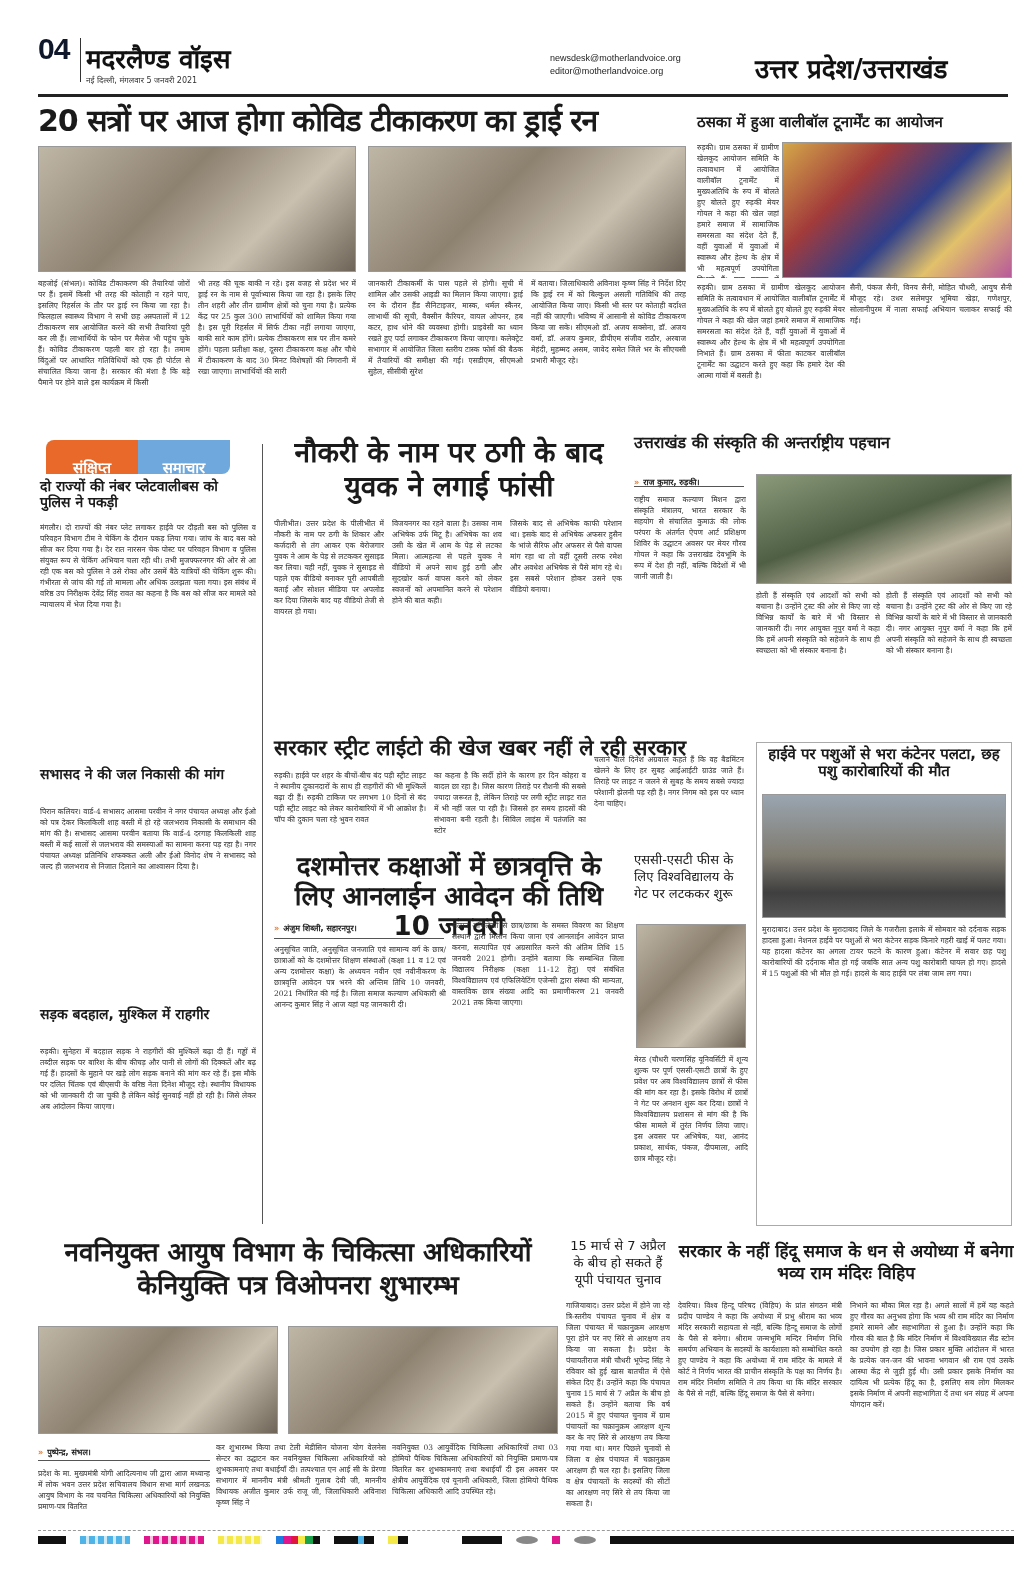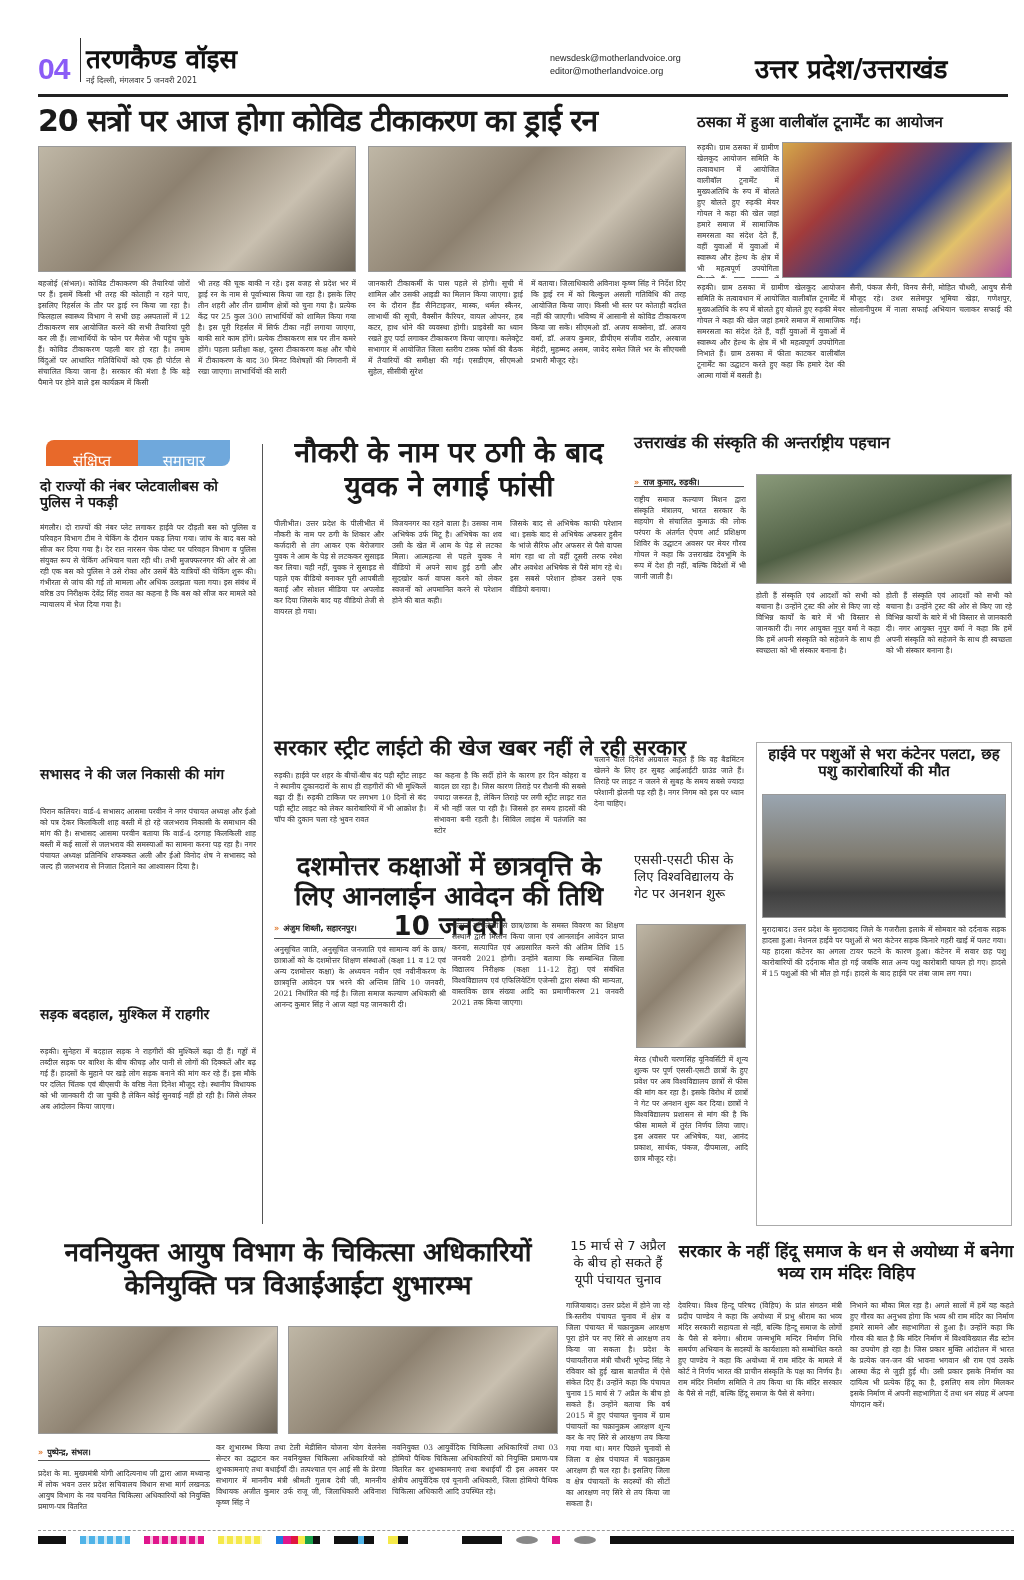--- a/index.html
+++ b/index.html
@@ -1,43 +1,43 @@
 <!DOCTYPE html>
 <html><head>
 <meta charset="utf-8">
 <style>
 *{box-sizing:border-box;margin:0;padding:0}
 body{width:1024px;height:1580px;background:#fff;font-family:"DejaVu Sans",sans-serif;color:#222;position:relative;overflow:hidden}
 .abs{position:absolute}
-.masthead-num{left:38px;top:52px;font-size:30px;font-weight:bold;color:#8b5cf6;font-family:"Liberation Sans",sans-serif;letter-spacing:-1px}
+.masthead-num{left:38px;top:32px;font-size:30px;font-weight:bold;color:#0f172a;font-family:"Liberation Sans",sans-serif;letter-spacing:-1px}
 .masthead-sep{left:80px;top:38px;width:1px;height:44px;background:#333}
 .masthead-title{left:86px;top:40px;font-size:26px;font-weight:bold;color:#111}
 .masthead-date{left:86px;top:74px;font-size:8px;color:#333}
 .emails{left:550px;top:52px;font-size:9px;line-height:13px;color:#222;font-family:"Liberation Sans",sans-serif}
 .section-title{left:755px;top:50px;font-size:26px;font-weight:bold;color:#111}
 .rule{left:38px;top:94px;width:970px;height:3px;background:#222}
 .headline{font-weight:bold;color:#1a1a1a;line-height:1.15}
 .text{font-size:7.5px;line-height:11px;color:#333;text-align:justify;font-family:"DejaVu Serif",serif}
 .photo{background:linear-gradient(135deg,#bfb7a6,#8d8170 40%,#c9c0b0 70%,#6e6558);border:1px solid #999}
 .photo.green{background:linear-gradient(160deg,#8a9a7a,#4f5f44 45%,#b7b09a 70%,#6b6052)}
 .photo.colorful{background:linear-gradient(135deg,#d4a74a,#a23b3b 30%,#2f3f8a 55%,#e2c16a 75%,#b85a9a)}
 .photo.street{background:linear-gradient(180deg,#9aa5b0,#7f7b70 50%,#3f3f3f 80%,#555)}
 .vline{width:1px;background:#555}
 .hline{height:1px;background:#555}
-.badge{display:inline-block;font-weight:normal;font-size:15px;color:#fff;padding:10px 12px}
+.badge{display:inline-block;font-weight:bold;font-size:15px;color:#fff;padding:17px 12px}
 .byline{font-size:8px;font-weight:bold;color:#222}
 .byline .arrow{color:#e07a2f;margin-right:4px}
 .colorbar{height:8px}
 </style>
 </head>
 <body>
 
 <div class="abs masthead-num">04</div>
 <div class="abs masthead-sep"></div>
-<div class="abs masthead-title">तरणकैण्ड वॉइस</div>
+<div class="abs masthead-title">मदरलैण्ड वॉइस</div>
 <div class="abs masthead-date">नई दिल्ली, मंगलवार 5 जनवरी 2021</div>
 <div class="abs emails">
   <div>newsdesk@motherlandvoice.org</div>
   <div>editor@motherlandvoice.org</div>
 </div>
 <div class="abs section-title">उत्तर प्रदेश/उत्तराखंड</div>
 <div class="abs rule"></div>
 
 <div class="abs headline" style="left:38px;top:104px;width:650px;font-size:30px;letter-spacing:-1px">20 सत्रों पर आज होगा कोविड टीकाकरण का ड्राई रन</div>
 <div class="abs photo" style="left:38px;top:146px;width:318px;height:126px"></div>
@@ -90,25 +90,25 @@
 <div class="abs headline" style="left:762px;top:746px;width:244px;font-size:15px;text-align:center">हाईवे पर पशुओं से भरा कंटेनर पलटा, छह पशु कारोबारियों की मौत</div>
 <div class="abs photo street" style="left:762px;top:794px;width:244px;height:124px"></div>
 <div class="abs text" style="left:762px;top:924px;width:244px;height:296px;overflow:hidden">मुरादाबाद। उत्तर प्रदेश के मुरादाबाद जिले के गजरौला इलाके में सोमवार को दर्दनाक सड़क हादसा हुआ। नेशनल हाईवे पर पशुओं से भरा कंटेनर सड़क किनारे गहरी खाई में पलट गया। यह हादसा कंटेनर का अगला टायर फटने के कारण हुआ। कंटेनर में सवार छह पशु कारोबारियों की दर्दनाक मौत हो गई जबकि सात अन्य पशु कारोबारी घायल हो गए। हादसे में 15 पशुओं की भी मौत हो गई। हादसे के बाद हाईवे पर लंबा जाम लग गया।</div>
 
 <div class="abs headline" style="left:274px;top:852px;width:350px;font-size:26px;text-align:center">दशमोत्तर कक्षाओं में छात्रवृत्ति के लिए आनलाईन आवेदन  की तिथि 10 जनवरी</div>
 <div class="abs byline" style="left:274px;top:922px"><span class="arrow">»</span><span>अंजुम शिब्ली, सहारनपुर।</span></div>
 <div class="abs hline" style="left:274px;top:938px;width:170px"></div>
 <div class="abs text" style="left:274px;top:944px;width:172px;height:280px;overflow:hidden">अनुसूचित जाति, अनुसूचित जनजाति एवं सामान्य वर्ग के छात्र/छात्राओं को के दशमोत्तर शिक्षण संस्थाओं (कक्षा 11 व 12 एवं अन्य दशमोत्तर कक्षा) के अध्ययन नवीन एवं नवीनीकरण के छात्रवृत्ति आवेदन पत्र भरने की अन्तिम तिथि 10 जनवरी, 2021 निर्धारित की गई है। जिला समाज कल्याण अधिकारी श्री आनन्द कुमार सिंह ने आज यहां यह जानकारी दी।</div>
 <div class="abs text" style="left:452px;top:920px;width:172px;height:304px;overflow:hidden">संलग्न अभिलेखों से छात्र/छात्रा के समस्त विवरण का शिक्षण संस्थान द्वारा मिलान किया जाना एवं आनलाईन आवेदन प्राप्त करना, सत्यापित एवं अग्रसारित करने की अंतिम तिथि 15 जनवरी 2021 होगी। उन्होंने बताया कि सम्बन्धित जिला विद्यालय निरीक्षक (कक्षा 11-12 हेतु) एवं संबंधित विश्वविद्यालय एवं एफिलियेटिंग एजेन्सी द्वारा संस्था की मान्यता, वास्तविक छात्र संख्या आदि का प्रमाणीकरण 21 जनवरी 2021 तक किया जाएगा।</div>
 
-<div class="abs headline" style="left:634px;top:852px;width:114px;font-size:13px;font-weight:normal;line-height:1.3">एससी-एसटी फीस के लिए विश्वविद्यालय के गेट पर अनशन शुरू</div>
+<div class="abs headline" style="left:634px;top:852px;width:114px;font-size:13px;font-weight:normal;line-height:1.3">एससी-एसटी फीस के लिए विश्वविद्यालय के गेट पर लटककर शुरू</div>
 <div class="abs photo" style="left:636px;top:924px;width:110px;height:124px"></div>
 <div class="abs text" style="left:634px;top:1054px;width:114px;height:170px;overflow:hidden">मेरठ (चौधरी चरणसिंह यूनिवर्सिटी में शून्य शुल्क पर पूर्ण एससी-एसटी छात्रों के हुए प्रवेश पर अब विश्वविद्यालय छात्रों से फीस की मांग कर रहा है। इसके विरोध में छात्रों ने गेट पर अनशन शुरू कर दिया। छात्रों ने विश्वविद्यालय प्रशासन से मांग की है कि फीस मामले में तुरंत निर्णय लिया जाए। इस अवसर पर अभिषेक, यश, आनंद प्रकाश, सार्थक, पंकज, दीपमाला, आदि छात्र मौजूद रहे।</div>
 
-<div class="abs headline" style="left:38px;top:1236px;width:520px;font-size:26px;text-align:center;line-height:1.25">नवनियुक्त आयुष विभाग के चिकित्सा अधिकारियों केनियुक्ति पत्र विआईआईटा शुभारम्भ</div>
+<div class="abs headline" style="left:38px;top:1236px;width:520px;font-size:26px;text-align:center;line-height:1.25">नवनियुक्त आयुष विभाग के चिकित्सा अधिकारियों केनियुक्ति पत्र विओपनरा शुभारम्भ</div>
 <div class="abs photo" style="left:38px;top:1326px;width:240px;height:108px"></div>
 <div class="abs photo" style="left:288px;top:1326px;width:270px;height:108px"></div>
 <div class="abs byline" style="left:38px;top:1446px"><span class="arrow">»</span><span>पुष्पेन्द्र, संभल।</span></div>
 <div class="abs hline" style="left:38px;top:1460px;width:172px"></div>
 <div class="abs text" style="left:38px;top:1468px;width:172px;height:56px;overflow:hidden">प्रदेश के मा. मुख्यमंत्री योगी आदित्यनाथ जी द्वारा आज मध्यान्ह में लोक भवन उत्तर प्रदेश सचिवालय विधान सभा मार्ग लखनऊ आयुष विभाग के नव चयनित चिकित्सा अधिकारियों को नियुक्ति प्रमाण-पत्र वितरित</div>
 <div class="abs text" style="left:216px;top:1442px;width:170px;height:82px;overflow:hidden">कर शुभारम्भ किया तथा टेली मेडीसिन योजना योग वेलनेस सेन्टर का उद्घाटन कर नवनियुक्त चिकित्सा अधिकारियों को शुभकामनाएं तथा बधाईयाँ दी। तत्पश्चात एन आई सी के प्रेरणा सभागार में माननीय मंत्री श्रीमती गुलाब देवी जी, माननीय विधायक अजीत कुमार उर्फ राजू जी, जिलाधिकारी अविनाश कृष्ण सिंह ने</div>
 <div class="abs text" style="left:392px;top:1442px;width:166px;height:82px;overflow:hidden">नवनियुक्त 03 आयुर्वेदिक चिकित्सा अधिकारियों तथा 03 होमियो पैथिक चिकित्सा अधिकारियों को नियुक्ति प्रमाण-पत्र वितरित कर शुभकामनाएं तथा बधाईयाँ दी इस अवसर पर क्षेत्रीय आयुर्वेदिक एवं यूनानी अधिकारी, जिला होमियो पैथिक चिकित्सा अधिकारी आदि उपस्थित रहे।</div>
 
 <div class="abs headline" style="left:566px;top:1238px;width:104px;font-size:13px;font-weight:normal;text-align:center;line-height:1.3">15 मार्च से 7 अप्रैल के बीच हो सकते हैं यूपी पंचायत चुनाव</div>
 <div class="abs text" style="left:566px;top:1300px;width:104px;height:224px;overflow:hidden">गाजियाबाद। उत्तर प्रदेश में होने जा रहे त्रि-स्तरीय पंचायत चुनाव में क्षेत्र व जिला पंचायत में चक्रानुक्रम आरक्षण पूरा होने पर नए सिरे से आरक्षण तय किया जा सकता है। प्रदेश के पंचायतीराज मंत्री चौधरी भूपेन्द्र सिंह ने रविवार को हुई खास बातचीत में ऐसे संकेत दिए हैं। उन्होंने कहा कि पंचायत चुनाव 15 मार्च से 7 अप्रैल के बीच हो सकते हैं। उन्होंने बताया कि वर्ष 2015 में हुए पंचायत चुनाव में ग्राम पंचायतों का चक्रानुक्रम आरक्षण शून्य कर के नए सिरे से आरक्षण तय किया गया गया था। मगर पिछले चुनावों से जिला व क्षेत्र पंचायत में चक्रानुक्रम आरक्षण ही चल रहा है। इसलिए जिला व क्षेत्र पंचायतों के सदस्यों की सीटों का आरक्षण नए सिरे से तय किया जा सकता है।</div>

